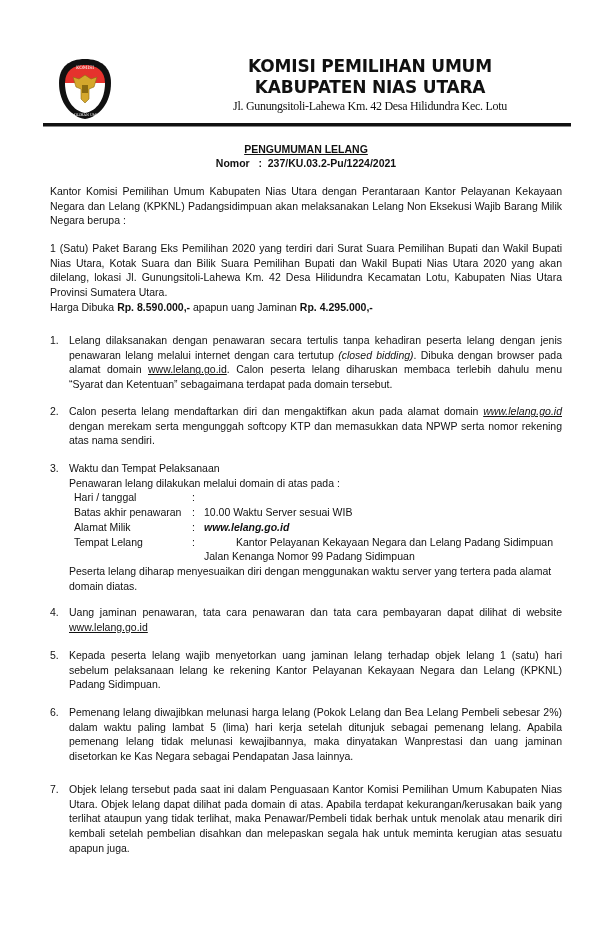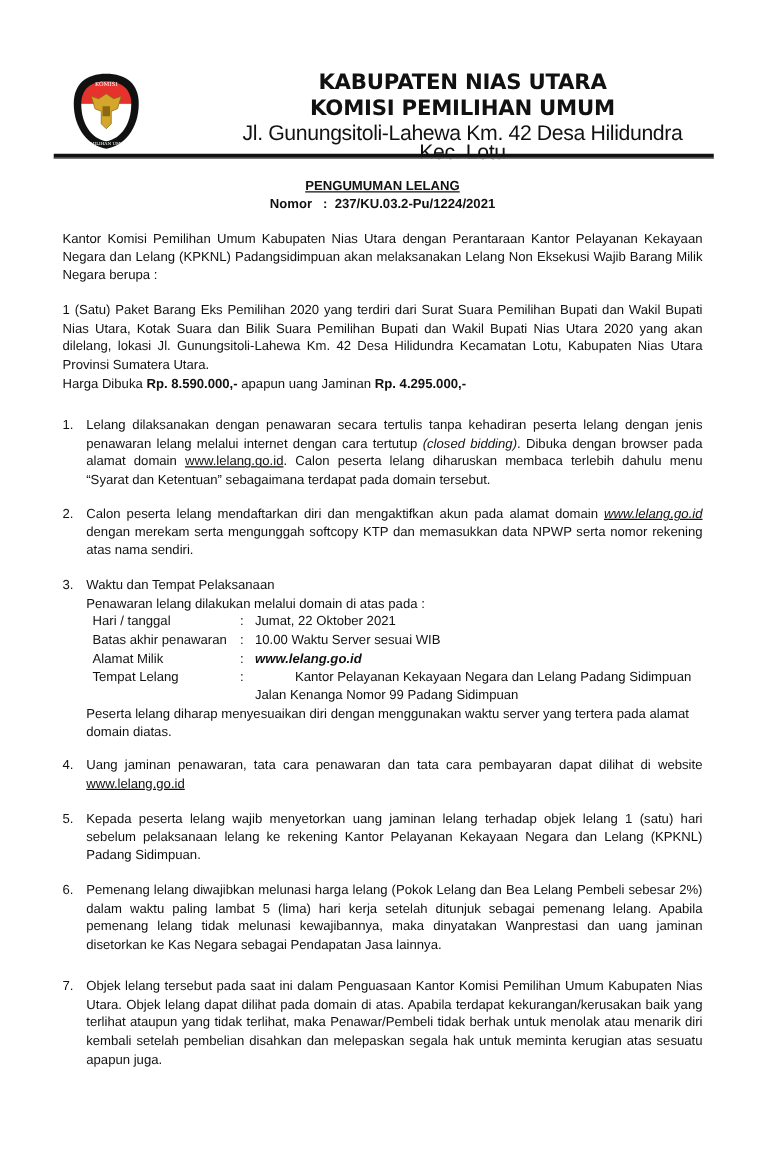--- a/index.html
+++ b/index.html
@@ -1,21 +1,21 @@
 <!DOCTYPE html>
 <html><head>
 <meta charset="utf-8">
 <style>
   html, body { margin:0; padding:0; background:#ffffff; }
   body { width:612px; height:936px; position:relative; overflow:hidden; color:#111; font-family:"Liberation Sans", sans-serif; }
   .page { position:absolute; left:0; top:0; width:612px; height:936px; }
   .logo { position:absolute; left:57px; top:57px; width:56px; height:64px; }
   .kop { position:absolute; left:180px; top:56px; width:380px; text-align:center; }
   .kop .t1 { font-family:"DejaVu Sans", sans-serif; font-weight:bold; font-size:17px; line-height:21px; letter-spacing:-0.2px; }
-  .kop .t2 { font-family:Liberation Sans, sans-serif; font-size:17px; line-height:15px; margin-top:1px; letter-spacing:-0.3px; }
+  .kop .t2 { font-family:Liberation Serif, serif; font-size:12px; line-height:15px; margin-top:1px; letter-spacing:-0.3px; }
   .rule { position:absolute; left:43px; top:123px; width:528px; height:3px; background:#111; border-bottom:1px solid #888; }
   .title { position:absolute; left:0; width:612px; top:142px; text-align:center; font-weight:bold; font-size:10.5px; line-height:14px; }
   .title .u { text-decoration:underline; }
   .content { position:absolute; left:50px; width:512px; font-size:10.5px; line-height:14.7px; }
   .just { text-align:justify; text-align-last:left; }
   p { margin:0; }
   .ol { position:absolute; left:50px; width:512px; font-size:10.5px; line-height:14.7px; }
   .item { position:relative; padding-left:19px; }
   .num { position:absolute; left:0; top:0; }
   .lnk { text-decoration:underline; }
@@ -37,22 +37,22 @@
     <path d="M8 26 L48 26 C48 42 40 54 28 56 C16 54 8 42 8 26 Z" fill="#ffffff"></path>
     <g>
       <path d="M28 18 L22 22 L16 20 L19 30 L24 32 L24 42 L28 46 L32 42 L32 32 L37 30 L40 20 L34 22 Z" fill="#d4a72c" stroke="#8a6a10" stroke-width="0.6"></path>
       <rect x="25" y="28" width="6" height="8" fill="#8a6a10"></rect>
     </g>
     <text x="28" y="12" font-size="4.5" fill="#fff" text-anchor="middle" font-family="DejaVu Serif, serif">KOMISI</text>
     <text x="28" y="59" font-size="3.4" fill="#fff" text-anchor="middle" font-family="DejaVu Serif, serif">PEMILIHAN UMUM</text>
   </svg>
 
   <div class="kop">
+    <div class="t1">KOMISI PEMILIHAN UMUM</div>
     <div class="t1">KABUPATEN NIAS UTARA</div>
-    <div class="t1">KOMISI PEMILIHAN UMUM</div>
     <div class="t2">Jl. Gunungsitoli-Lahewa Km. 42 Desa Hilidundra Kec. Lotu</div>
   </div>
 
   <div class="rule"></div>
 
   <div class="title">
     <div class="u">PENGUMUMAN LELANG</div>
     <div>
       <span>Nomor</span>&nbsp;&nbsp;&nbsp;<span>:</span>&nbsp;
       <span>237/KU.03.2-Pu/1224/2021</span>
@@ -84,21 +84,20 @@
 
   <div class="ol" style="top:461px;">
     <div class="item">
       <span class="num">3.</span>
       <div>Waktu dan Tempat Pelaksanaan</div>
       <div>Penawaran lelang dilakukan melalui domain di atas pada :</div>
       <div class="sched">
         <div class="row">
           <span class="lab">Hari / tanggal</span>
           <span class="col">:</span>
-          <span class="val">Jumat, 22 Oktober 2021</span>
         </div>
         <div class="row">
           <span class="lab">Batas akhir penawaran</span>
           <span class="col">:</span>
           <span class="val">10.00 Waktu Server sesuai WIB</span>
         </div>
         <div class="row">
           <span class="lab">Alamat Milik</span>
           <span class="col">:</span>
           <span class="val" style="font-weight:bold;font-style:italic;">www.lelang.go.id</span>

